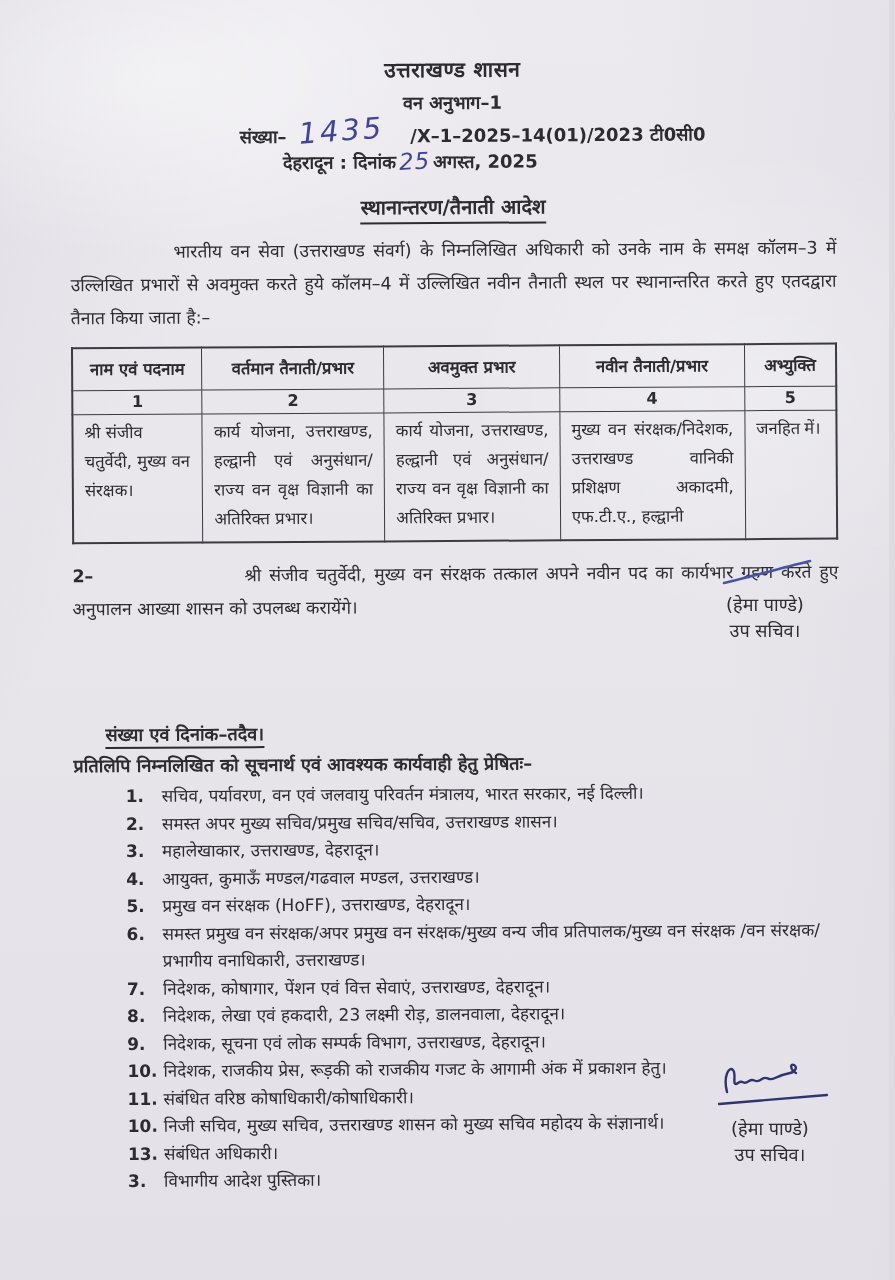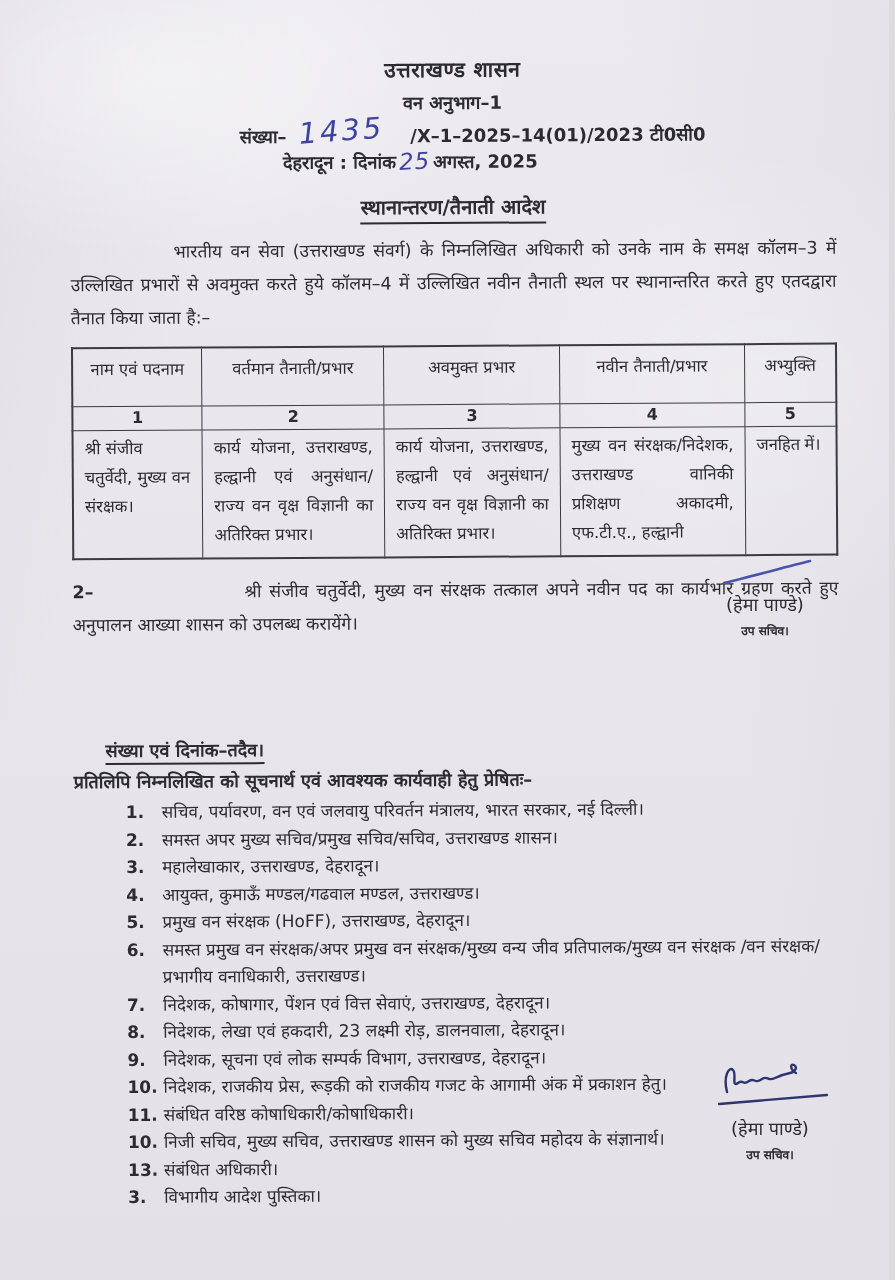--- a/index.html
+++ b/index.html
@@ -51,32 +51,32 @@
   }
   .para-1{ text-indent:103px; }
   .order-table{
     width:100%;border-collapse:collapse;margin-top:12px;
     border:2px solid #3a3a40;
   }
   .order-table th,.order-table td{
     border:1.6px solid #3a3a40;vertical-align:top;
     font-size:16.5px;padding:4px 7px;
   }
-  .order-table th{font-weight:normal;padding:8px 4px 26px;}
+  .order-table th{font-weight:bold;padding:8px 4px 10px;}
   .col-num td{text-align:center;font-weight:bold;padding:1px 4px 3px;font-size:16px;}
   .body-row td{line-height:29px;text-align:justify;padding:3px 11px 8px;}
   .body-row td.c1{text-align:left;}
   .body-row td.c5{text-align:left;font-family:Liberation Serif, serif;}
   .para-2{margin-top:16px;}
   .para2-num{display:inline-block;width:172px;font-weight:bold;text-align:left;}
   .sig-block{position:absolute;text-align:center;}
   .sig-mid{top:558px;left:690px;width:150px;}
   .sig-bottom{top:1058px;left:690px;width:160px;}
   .sig-name{font-size:18px;font-weight:normal;line-height:26px;}
-  .sig-desig{font-size:12px;line-height:26px;font-weight:bold;}
+  .sig-desig{font-size:18px;line-height:26px;}
   .sig-stroke{display:block;margin:0 auto 6px;}
   .copy-head{margin-top:96px;font-size:18px;font-weight:bold;}
   .copy-head span{border-bottom:2px solid #2b2b30;padding-bottom:2px;margin-left:32px;}
   .copy-intro{font-size:18px;font-weight:bold;margin-top:7px;}
   .copy-list{margin:6px 0 0 0;padding:0;list-style:none;}
   .copy-list li{
     position:relative;font-size:17px;line-height:27.5px;
     padding-left:88px;margin:0;
   }
   .copy-list .num{

